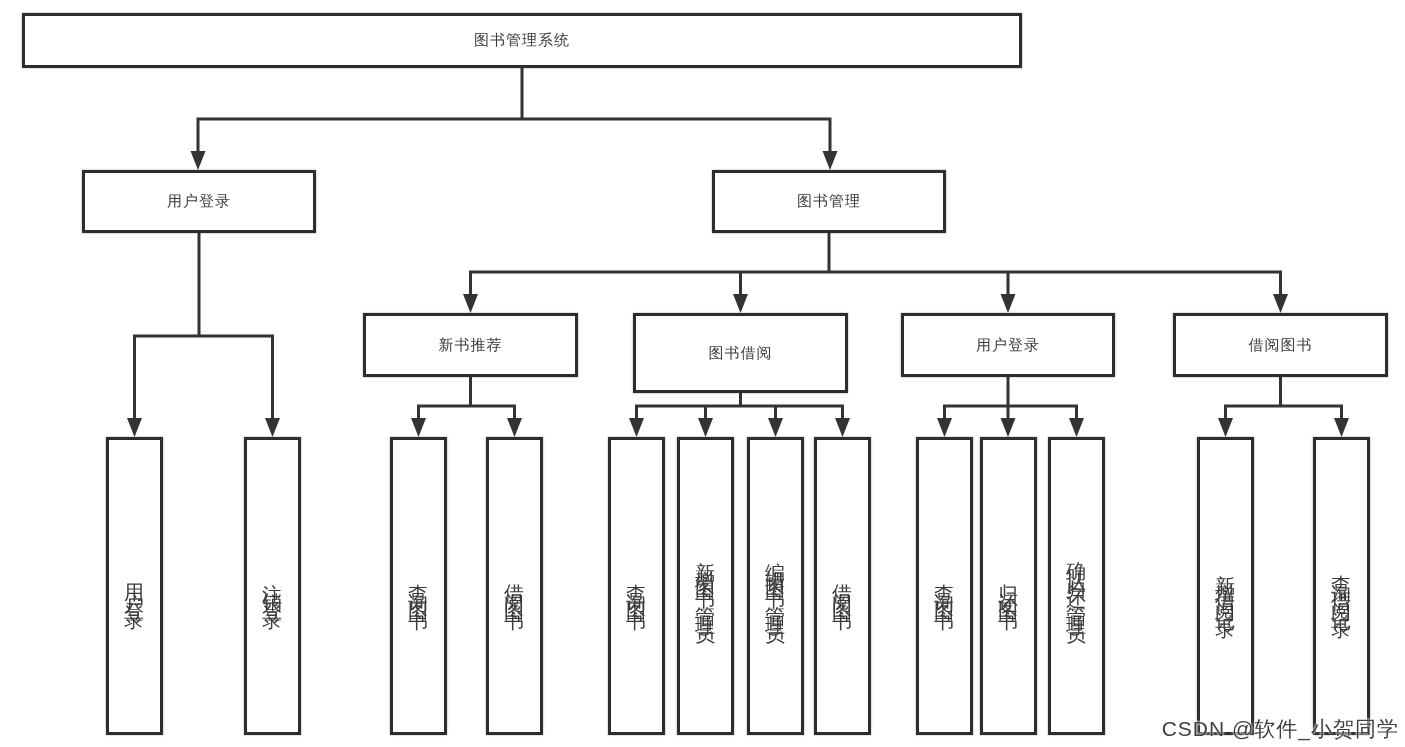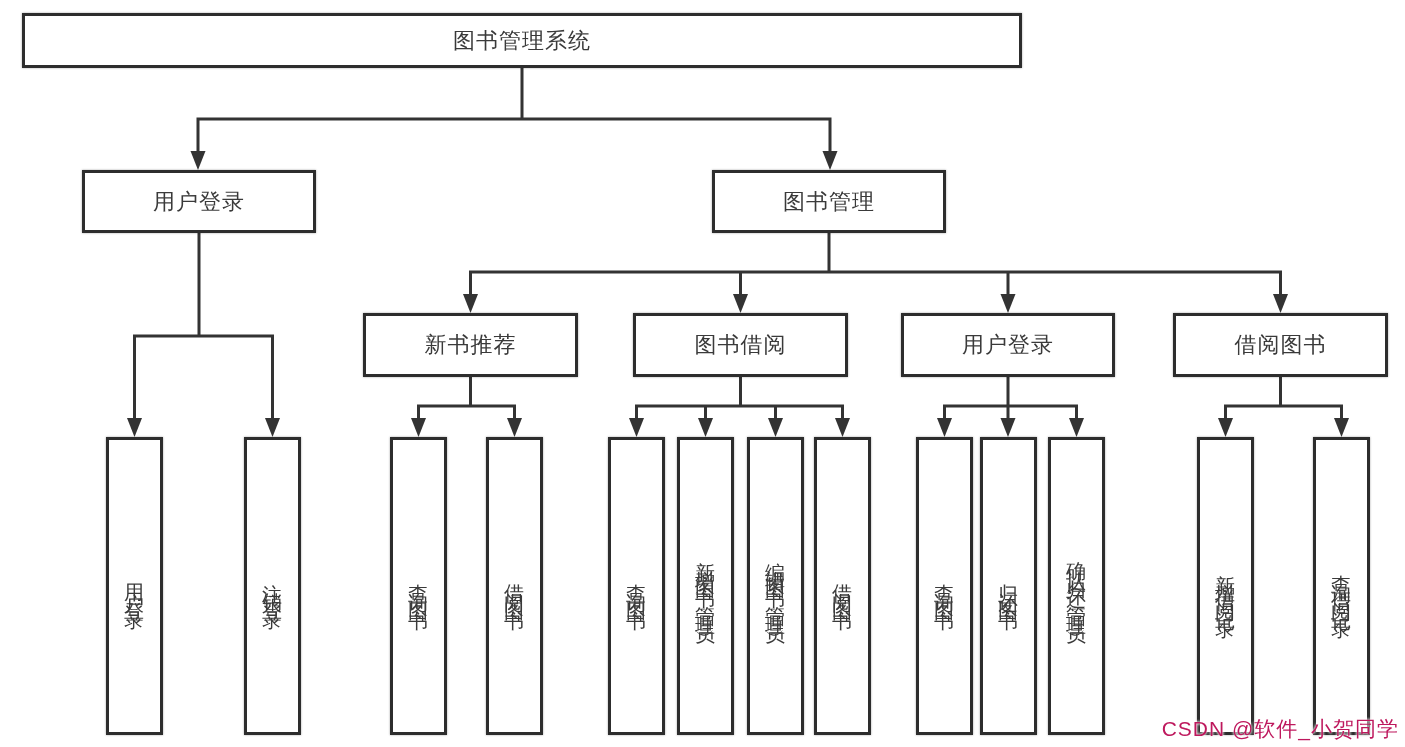--- a/index.html
+++ b/index.html
@@ -14,35 +14,35 @@
   #wires{position:absolute;left:0;top:0;z-index:1;}
   .node{
     position:absolute;
     box-sizing:border-box;
     background:#ffffff;
     border:3px solid #2d2d2d;
     box-shadow:0 0 2px rgba(0,0,0,0.35);
     display:flex;align-items:center;justify-content:center;
     z-index:2;
   }
-  .hbox{font-size:22px;letter-spacing:1px;}
+  .hbox{font-size:15px;letter-spacing:1px;}
   .vbox span{
     writing-mode:vertical-rl;
     text-orientation:mixed;
     font-size:20px;
     letter-spacing:9px;
     line-height:1;
     white-space:nowrap;
   }
   #watermark{
     position:absolute;
     right:6px;bottom:4px;
     z-index:5;
     font-size:21px;
-    color:#be185d;
+    color:#404040;
     letter-spacing:1px;
     text-shadow:0 0 3px #ffffff,0 0 3px #ffffff;
   }
 </style>
 </head>
 <body>
 
 <div id="stage">
 
   <svg id="wires" width="1405" height="747" viewBox="0 0 1405 747">
@@ -92,21 +92,21 @@
   <div class="node hbox" style="left:82px;top:170px;width:234px;height:63px;">
     <span>用户登录</span>
   </div>
   <div class="node hbox" style="left:363px;top:313px;width:215px;height:64px;">
     <span>新书推荐</span>
   </div>
 
   <div class="node hbox" style="left:712px;top:170px;width:234px;height:63px;">
     <span>图书管理</span>
   </div>
-  <div class="node hbox" style="left:633px;top:313px;width:215px;height:64px;">
+  <div class="node hbox" style="left:633px;top:313px;width:215px;height:80px;">
     <span>图书借阅</span>
   </div>
   <div class="node hbox" style="left:901px;top:313px;width:214px;height:64px;">
     <span>用户登录</span>
   </div>
   <div class="node hbox" style="left:1173px;top:313px;width:215px;height:64px;">
     <span>借阅图书</span>
   </div>
 
   <div class="node vbox" style="left:106px;top:437px;width:57px;height:298px;">

